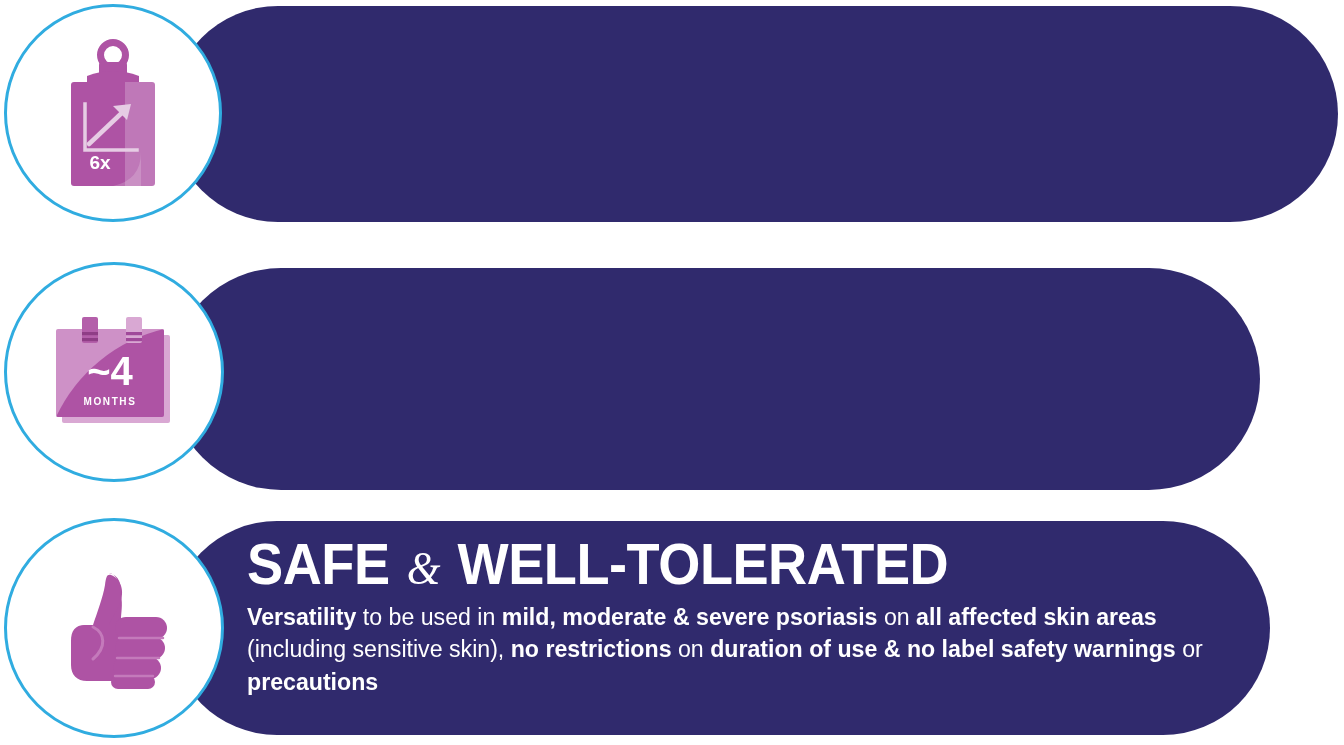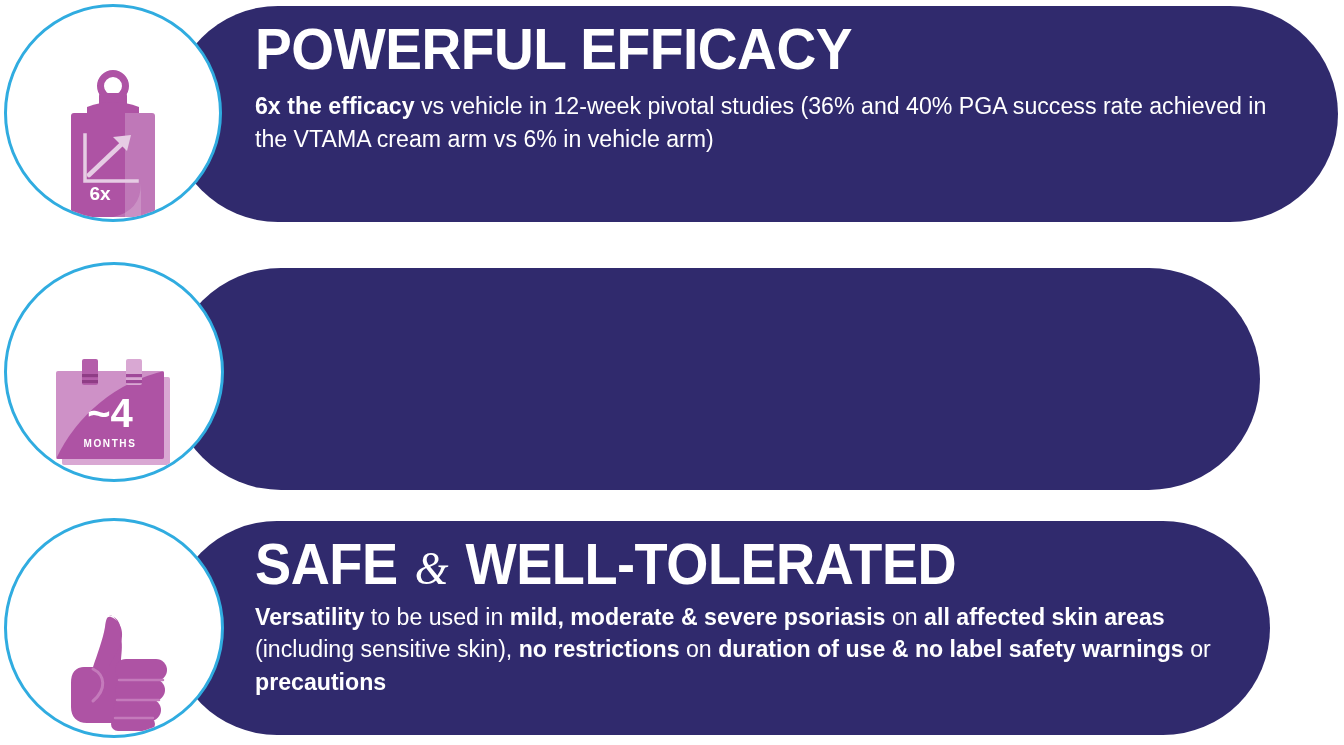--- a/index.html
+++ b/index.html
@@ -73,57 +73,51 @@
     border-radius: 50%;
     background: #ffffff;
     border: 3px solid #30ACE0;
     box-sizing: border-box;
     overflow: hidden;
   }
   .badge-inner {
     position: absolute;
     inset: 0;
     display: flex;
-    align-items: flex-end;
+    align-items: center;
     justify-content: center;
   }
   .badge svg { display: block; }
   #panel-1 { left: 170px; top: 6px; width: 1168px; height: 216px; }
   #text-1  { left: 255px; top: 20px; width: 1040px; }
   #text-1 .panel-heading { font-size: 58px; }
   #text-1 .panel-body { margin-top: 12px; }
   #badge-1 { left: 4px; top: 4px; width: 218px; height: 218px; }
 
   
   #panel-2 { left: 170px; top: 268px; width: 1090px; height: 222px; }
   #text-2  { left: 255px; top: 288px; width: 1040px; }
   #text-2 .panel-heading { font-size: 58px; }
   #text-2 .panel-body { margin-top: 14px; }
   #badge-2 { left: 4px; top: 262px; width: 220px; height: 220px; }
 
   
   #panel-3 { left: 170px; top: 521px; width: 1100px; height: 214px; }
-  #text-3  { left: 255px; top: 536px; width: 1000px; }
+  #text-3  { left: 247px; top: 536px; width: 1000px; }
   #text-3 .panel-heading { font-size: 57px; }
   #text-3 .panel-body { margin-top: 8px; font-size: 23.5px; line-height: 1.38; }
   #badge-3 { left: 4px; top: 518px; width: 220px; height: 220px; }
 </style>
 </head>
 <body>
 
 <div id="infographic">
 
   <div class="panel" id="panel-1"></div>
 
-  <div class="panel-text" id="text-1">
-    <h2 class="panel-heading">POWERFUL EFFICACY</h2>
-    <p class="panel-body">
-      <b>6x the efficacy</b><span> vs vehicle in 12-week pivotal studies (36% and 40% PGA success rate achieved in the VTAMA cream arm vs 6% in vehicle arm)</span>
-    </p>
-  </div>
 
   <div class="badge" id="badge-1">
     <div class="badge-inner">
       <svg width="120" height="150" viewBox="0 0 120 150" aria-hidden="true">
 
         <circle cx="60" cy="17" r="12.5" fill="none" stroke="#AE53A4" stroke-width="7"></circle>
         <rect x="46" y="24" width="28" height="16" rx="3" fill="#AE53A4"></rect>
 
         <path d="M34 38 h52 v10 h-52 z" fill="#AE53A4"></path>
         <path d="M34 38 q26 -10 52 0 v10 h-52 z" fill="#AE53A4"></path>

